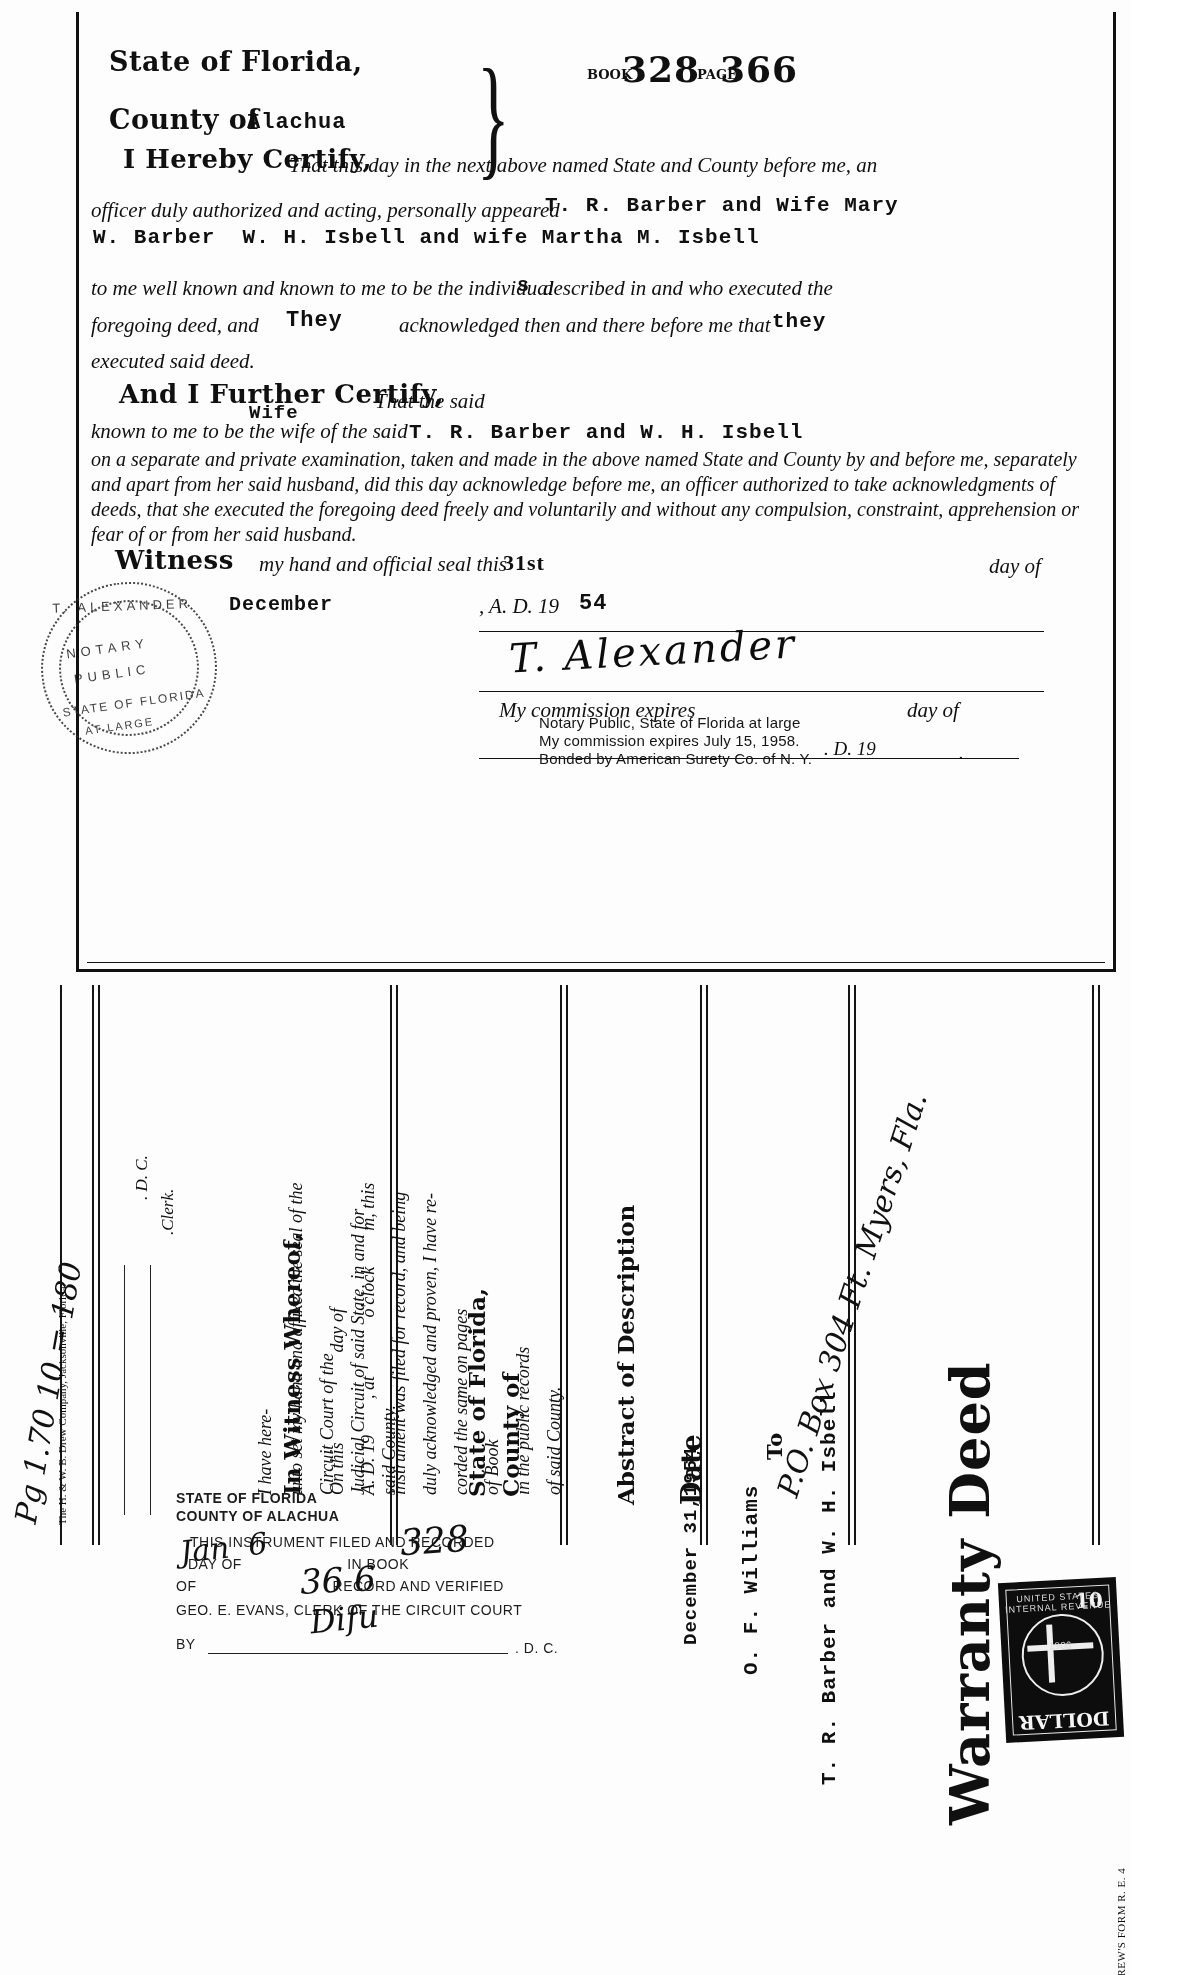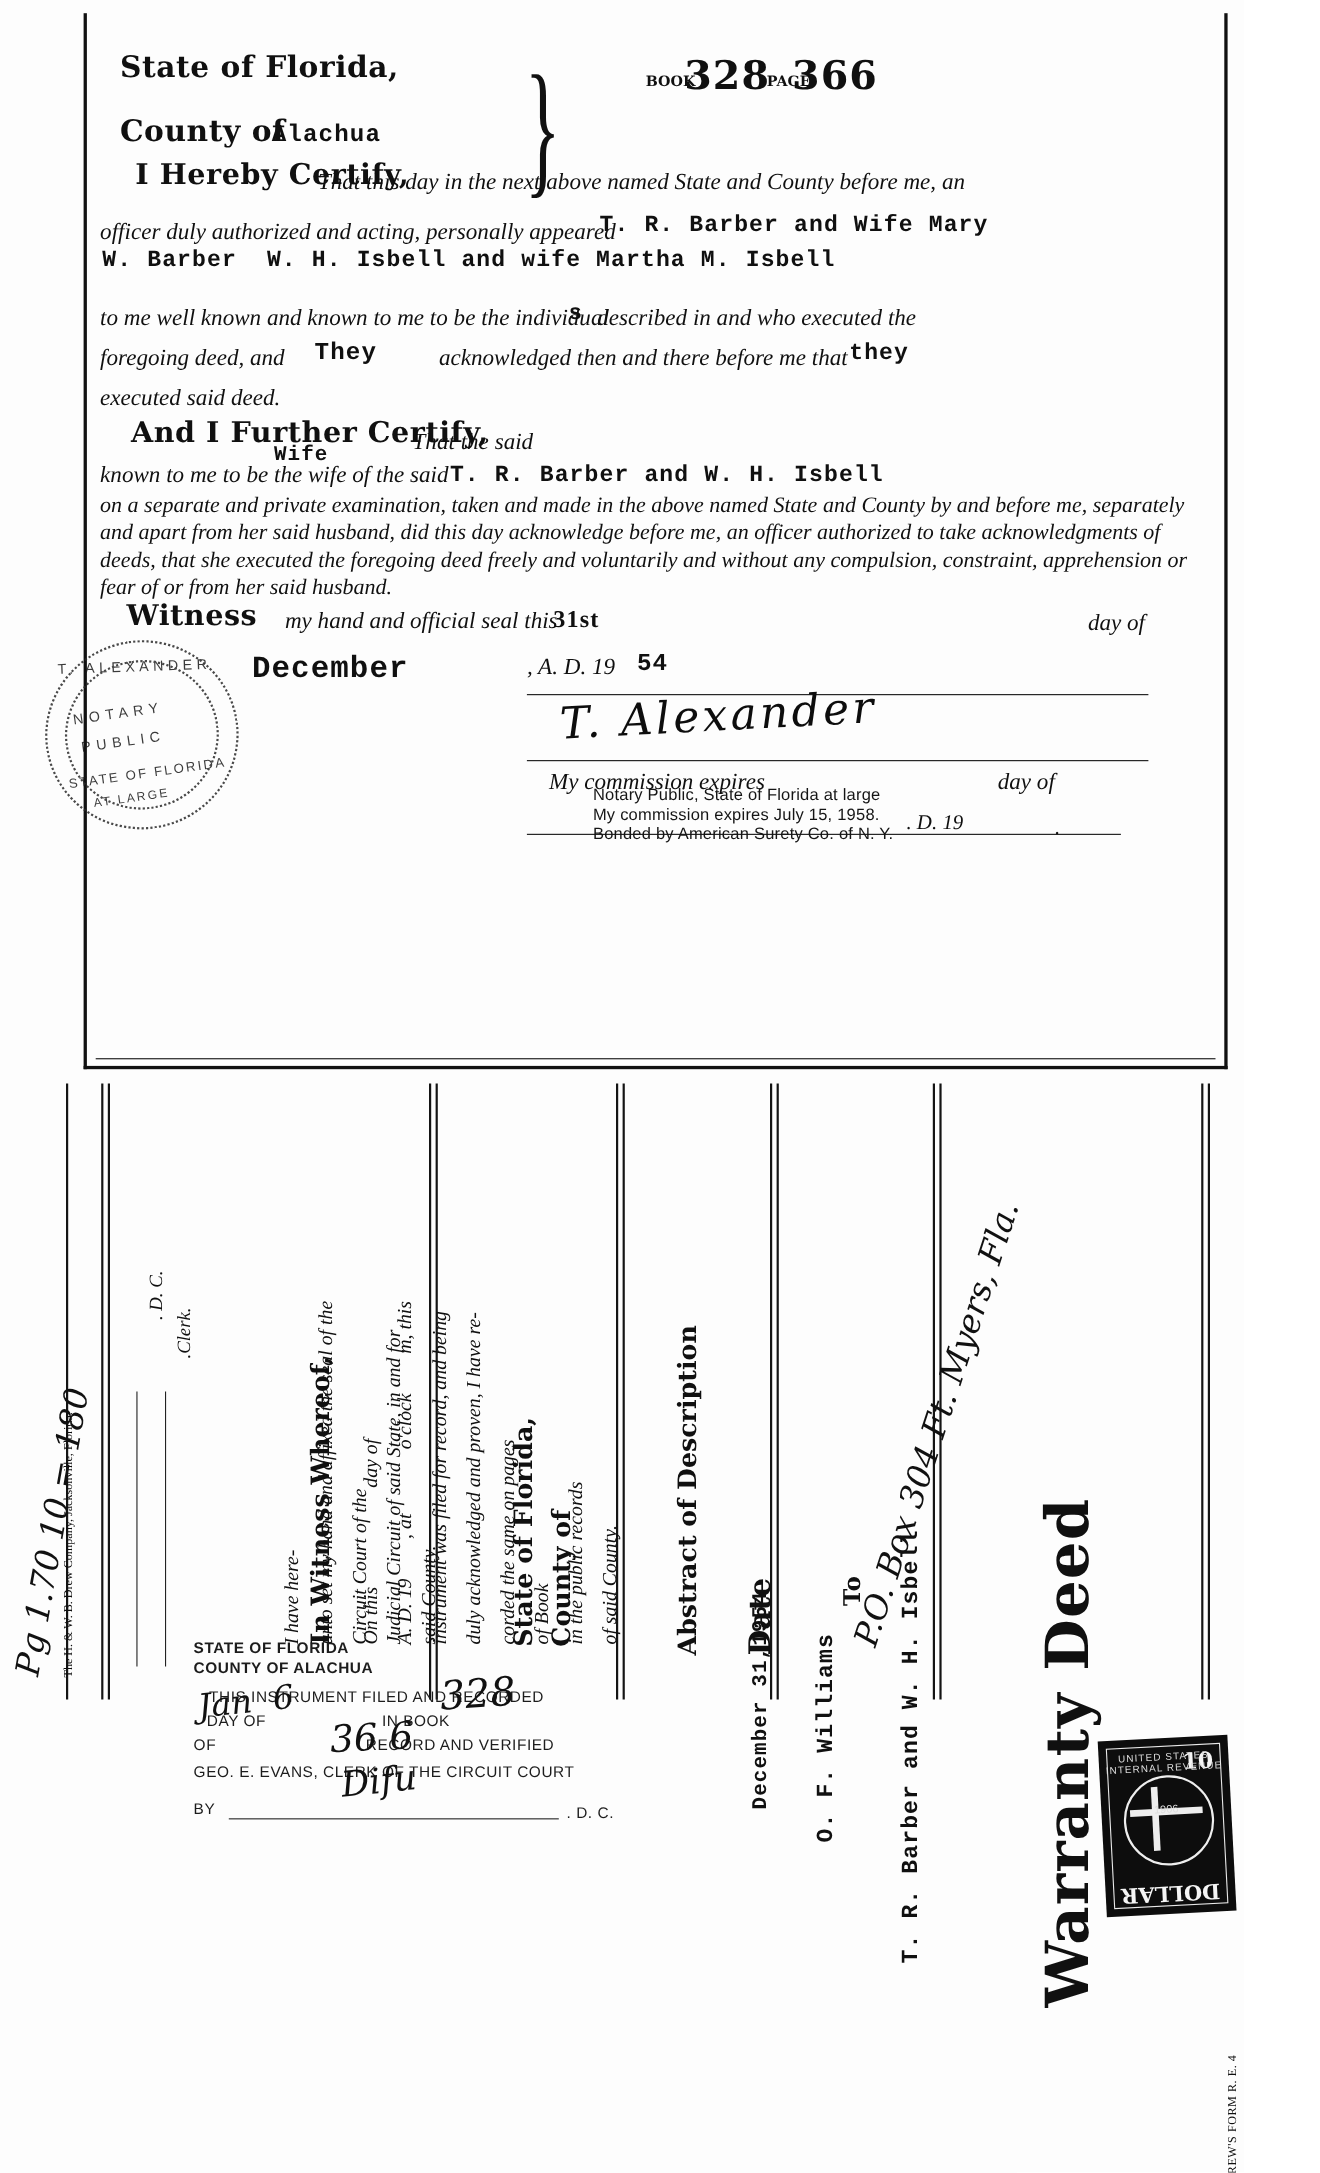--- a/index.html
+++ b/index.html
@@ -93,21 +93,21 @@
   #known-wife { left: 12px; top: 407px; font-size: 21px; }
   #husbands { left: 330px; top: 409px; font-size: 21px; }
 
   #para-priv { left: 12px; top: 435px; width: 1010px; font-size: 20px; line-height: 25px; font-style: italic; white-space: normal;}
 
   #witness-head { left: 36px; top: 533px; font-size: 26px; }
   #witness-text { left: 180px; top: 540px; font-size: 21px; }
   #day-31 { left: 424px; top: 538px; font-size: 22px; font-family: Liberation Serif, serif; }
   #dayof-1 { left: 910px; top: 542px; font-size: 21px; }
 
-  #month-val { left: 150px; top: 581px; font-size: 28px; }
+  #month-val { left: 150px; top: 581px; font-size: 20px; }
   #ad-label { left: 400px; top: 582px; font-size: 21px; }
   #year-val { left: 500px; top: 579px; font-size: 22px; }
 
   #sig-rule-1 { left: 400px; top: 618px; width: 565px; border-bottom: 1px solid #111; height: 1px; }
   #sig-rule-2 { left: 400px; top: 678px; width: 565px; border-bottom: 1px solid #111; height: 1px; }
   #commission-label { left: 420px; top: 686px; font-size: 21px; }
   #dayof-2 { left: 828px; top: 686px; font-size: 21px; }
   #sig-rule-3 { left: 400px; top: 745px; width: 540px; border-bottom: 1px solid #111; height: 1px; }
   #ad19-2 { left: 745px; top: 726px; font-size: 19px; }
   #period-2 { left: 880px; top: 730px; font-size: 19px; }

